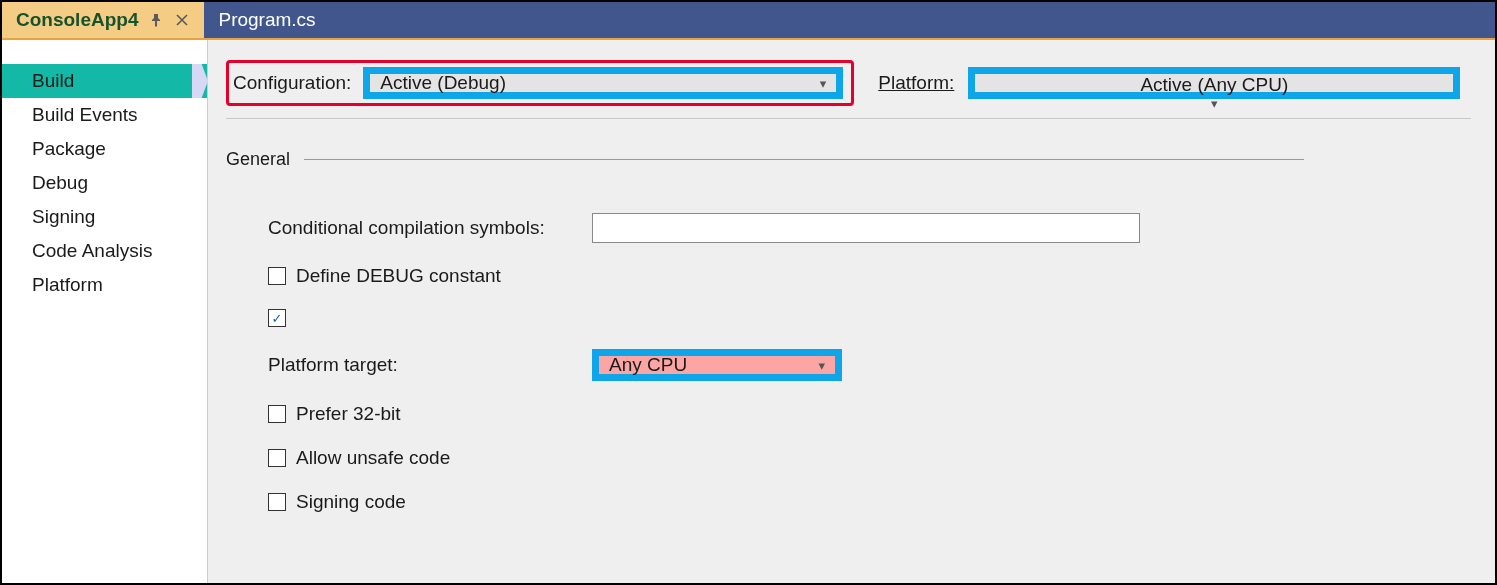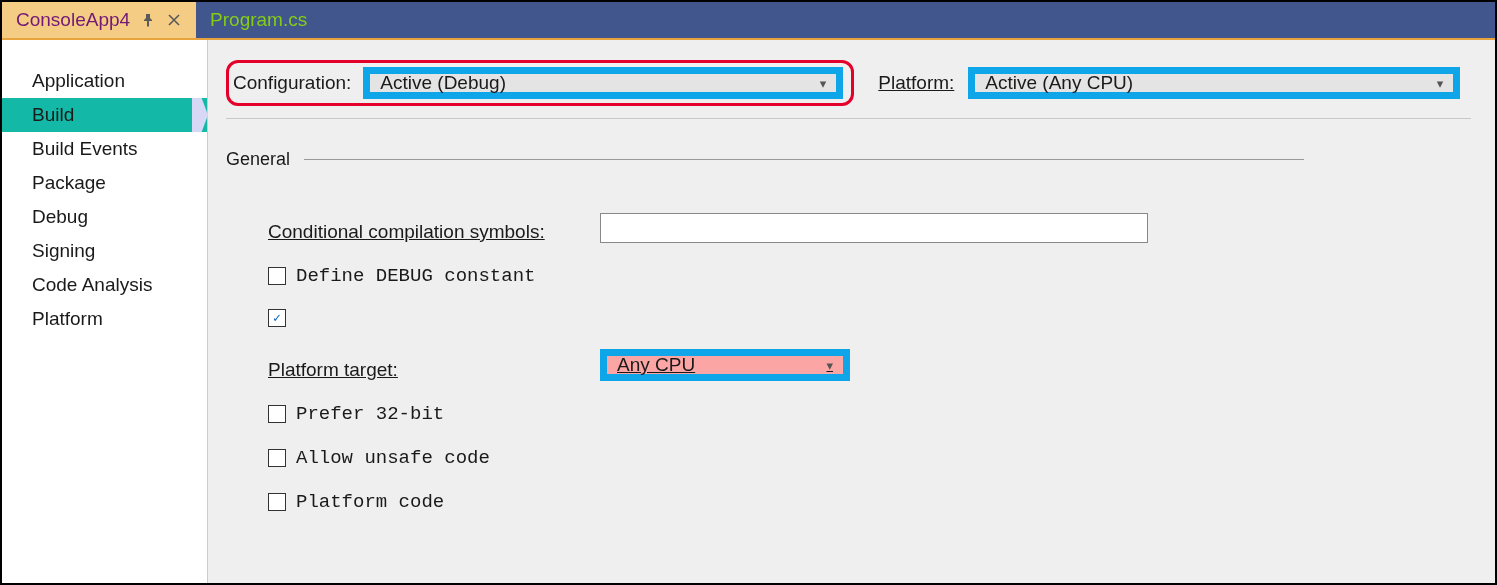--- a/index.html
+++ b/index.html
@@ -17,28 +17,29 @@
     display: flex;
     align-items: stretch;
     background: #40568d;
     height: 38px;
     border-bottom: 2px solid #e8a33d;
   }
   .tab {
     display: flex;
     align-items: center;
     padding: 0 14px;
-    color: #84cc16;
+    color: #ffffff;
     font-size: 19px;
     gap: 10px;
     cursor: pointer;
   }
   .tab.active {
     background: #f5cc84;
-    color: #701a75;
+    color: #14532d;
+    font-weight: bold;
   }
   .tab .pin-icon, .tab .close-icon {
     display: inline-flex;
     align-items: center;
     justify-content: center;
     width: 16px; height: 16px;
     color: #555;
   }
   .body {
     display: flex;
@@ -78,41 +79,41 @@
   .toprow {
     display: flex;
     align-items: center;
     gap: 10px;
     margin-bottom: 6px;
   }
   .highlight-box {
     display: flex;
     align-items: center;
     border: 3px solid #e4002b;
-    border-radius: 12px;
+    border-radius: 4px;
     padding: 4px 8px 4px 4px;
     gap: 8px;
   }
   .lbl {
     font-size: 19px;
     padding-right: 4px;
   }
   .combo {
     display: flex;
     align-items: center;
     justify-content: space-between;
     background: #e4e4e4;
     border: 7px solid #0ea5e9;
     height: 32px;
     padding: 0 10px;
     font-size: 19px;
     cursor: pointer;
   }
   .combo.config { width: 480px; }
-  .combo.platform { width: 492px; }
+  .combo.platform { width: 492px; flex-direction: column; }
   .combo.small { width: 250px; background:#fca5a5; }
   .chev { color:#555; font-size:13px; }
   .divider {
     border-top: 1px solid #c8c8c8;
     margin: 12px 0 30px 0;
   }
   .section-head {
     display: flex;
     align-items: center;
     gap: 14px;
@@ -126,38 +127,36 @@
   }
   .form {
     padding-left: 42px;
     display: flex;
     flex-direction: column;
     gap: 22px;
     font-size: 19px;
   }
   .row {
     display: flex;
-    align-items: flex-end;
-    gap: 22px;
-    text-decoration: underline;
+    align-items: center;
+    gap: 14px;
   }
   .row .fld-label { width: 310px; }
   .txt-input {
     width: 548px;
     height: 30px;
     border: 1px solid #888;
     background: #fff;
     padding: 2px 6px;
     font-size: 18px;
   }
   .chk {
     display: flex;
     align-items: center;
     gap: 10px;
-    font-family: Liberation Mono, monospace;
   }
   .chkbox {
     width: 18px; height: 18px;
     border: 1px solid #333;
     background: #fff;
     display: inline-flex;
     align-items: center;
     justify-content: center;
     font-size: 13px;
     color: #0a5fc2;
@@ -181,21 +180,20 @@
         </svg>
     </span>
   </div>
   <div class="tab">
     <span>Program.cs</span>
   </div>
 </div>
 
 <div class="body">
   <div class="sidebar">
-    <div class="side-item"><span>Application</span></div>
     <div class="side-item selected"><span>Build</span></div>
     <div class="side-item"><span>Build Events</span></div>
     <div class="side-item"><span>Package</span></div>
     <div class="side-item"><span>Debug</span></div>
     <div class="side-item"><span>Signing</span></div>
     <div class="side-item"><span>Code Analysis</span></div>
     <div class="side-item"><span>Platform</span></div>
   </div>
 
   <div class="main">
@@ -249,17 +247,17 @@
         <span>Prefer 32-bit</span>
       </div>
 
       <div class="chk">
         <span class="chkbox"></span>
         <span>Allow unsafe code</span>
       </div>
 
       <div class="chk">
         <span class="chkbox"></span>
-        <span>Platform code</span>
+        <span>Signing code</span>
       </div>
     </div>
   </div>
 </div>
 
 </body></html>

